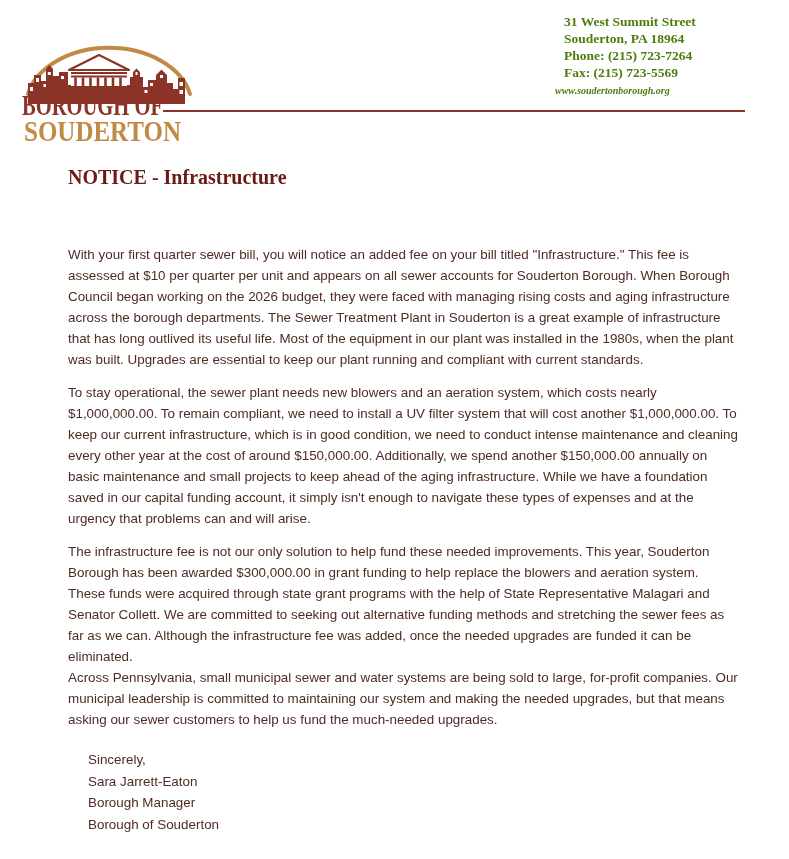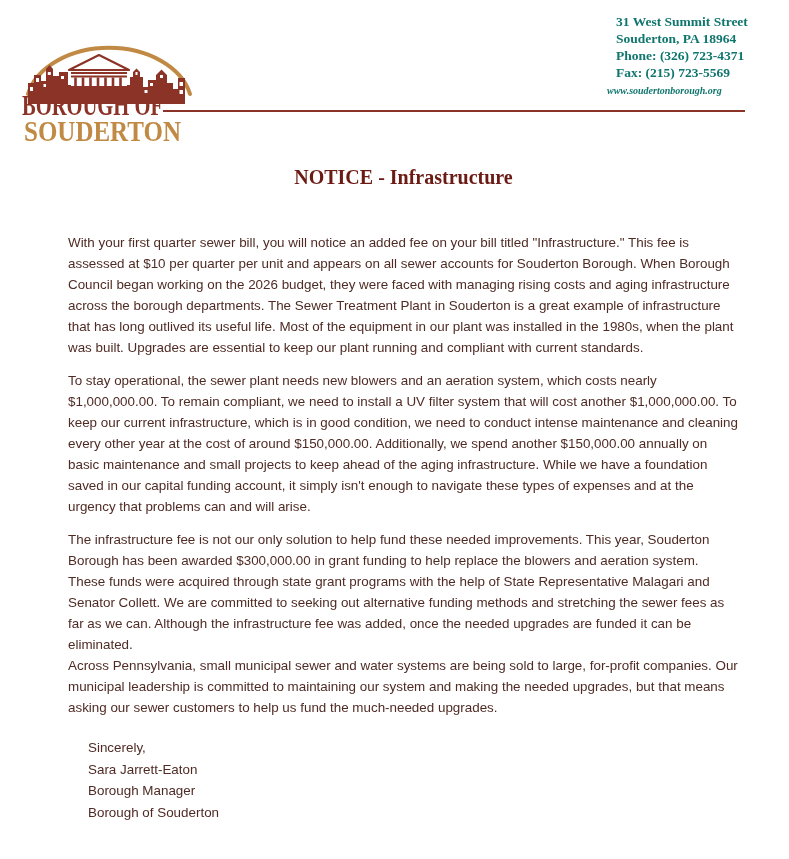--- a/index.html
+++ b/index.html
@@ -8,55 +8,55 @@
     width: 789px;
     height: 859px;
     background: #ffffff;
     overflow: hidden;
     font-family: "Liberation Sans", sans-serif;
   }
 
   
   .logo { position: absolute; left: 20px; top: 28px; width: 185px; height: 120px; }
   .contact {
-    position: absolute; left: 616px; top: 13px;
+    position: absolute; left: 564px; top: 13px;
     font-family: "Liberation Serif", serif;
     font-weight: bold;
     font-size: 13.5px;
     line-height: 17px;
-    color: #0f766e;
+    color: #4d7c0f;
     white-space: nowrap;
   }
   .contact .website {
     font-style: italic;
     font-weight: 600;
     font-size: 10px;
     line-height: 19px;
     margin-left: -9px;
   }
   .header-rule {
     position: absolute; left: 163px; top: 110px;
     width: 582px; height: 2px;
     background: #8B3327;
   }
 
   
   .doc-title {
     position: absolute; left: 68px; top: 166px; width: 671px;
-    text-align: center;
+    text-align: left;
     font-family: "Liberation Serif", serif;
     font-weight: bold;
     font-size: 20px;
     color: #6B1A14;
     margin: 0;
   }
 
   
   .body-text {
-    position: absolute; left: 68px; top: 232px; width: 671px;
+    position: absolute; left: 68px; top: 244px; width: 671px;
     font-size: 13.4px;
     line-height: 21px;
     color: #4F2B24;
   }
   .body-text p { margin: 0 0 12px 0; }
   .body-text p.no-gap { margin-bottom: 0; }
   .signature { margin-top: 19px; }
   .signature div { line-height: 21.5px; margin-left: 20px; }
 </style>
 </head>
@@ -101,21 +101,21 @@
       <rect x="48" y="58" width="62" height="3.5" fill="#8B3327"></rect>
     </g>
 
     <text x="2" y="87" font-family="Liberation Serif, serif" font-weight="bold" font-size="29" fill="#8B3327" textLength="141" lengthAdjust="spacingAndGlyphs">BOROUGH OF</text>
     <text x="4" y="113" font-family="Liberation Serif, serif" font-weight="bold" font-size="29" fill="#C08A44" textLength="157" lengthAdjust="spacingAndGlyphs">SOUDERTON</text>
   </svg>
 
   <div class="contact">
     <div>31 West Summit Street</div>
     <div>Souderton, PA 18964</div>
-    <div>Phone: (326) 723-4371</div>
+    <div>Phone: (215) 723-7264</div>
     <div>Fax: (215) 723-5569</div>
     <div class="website">www.soudertonborough.org</div>
   </div>
 
   <div class="header-rule"></div>
 
   <h1 class="doc-title">NOTICE - Infrastructure</h1>
 
   <div class="body-text">
     <p>With your first quarter sewer bill, you will notice an added fee on your bill titled "Infrastructure." This fee is assessed at $10 per quarter per unit and appears on all sewer accounts for Souderton Borough. When Borough Council began working on the 2026 budget, they were faced with managing rising costs and aging infrastructure across the borough departments. The Sewer Treatment Plant in Souderton is a great example of infrastructure that has long outlived its useful life. Most of the equipment in our plant was installed in the 1980s, when the plant was built. Upgrades are essential to keep our plant running and compliant with current standards.</p>

